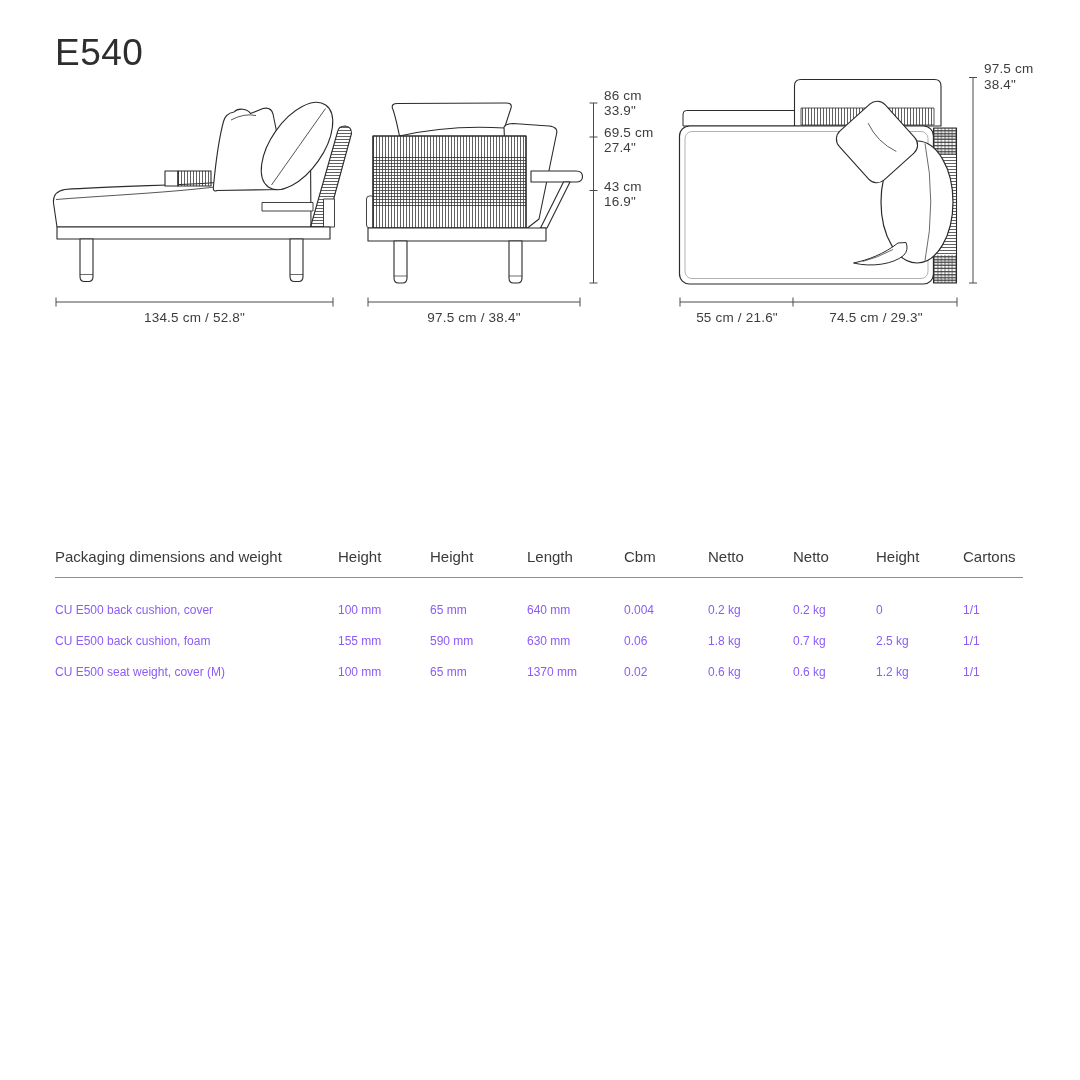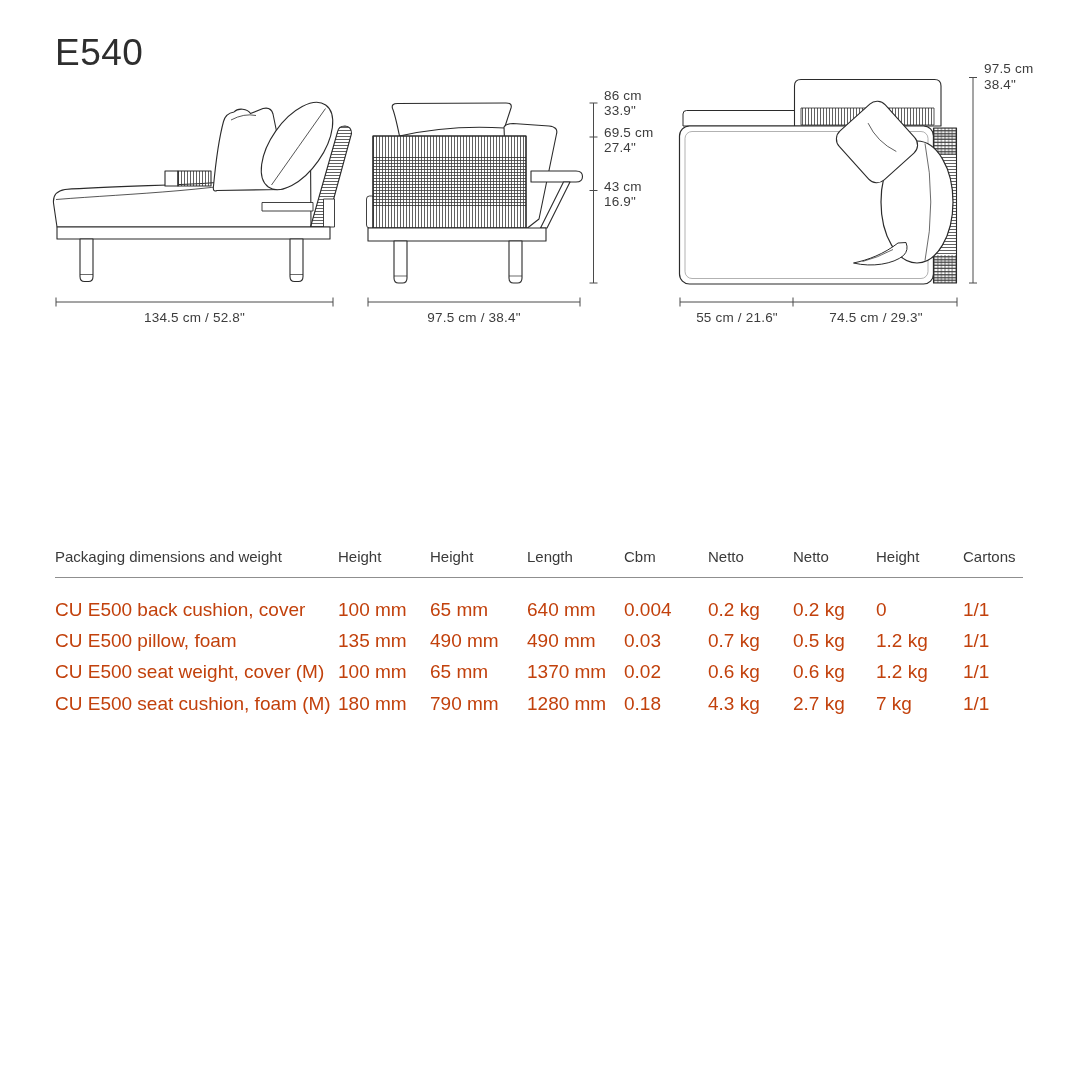--- a/index.html
+++ b/index.html
@@ -40,22 +40,22 @@
     font-size: 15px;
     font-weight: 400;
     color: #3a3a3a;
     text-align: left;
     padding: 7px 0 12px 0;
     border-bottom: 1px solid #8f8f8f;
     white-space: nowrap;
     margin-left: 12px;
   }
   .spec-table td {
-    font-size: 19px;
-    color: #c2410c;
+    font-size: 12px;
+    color: #8b5cf6;
     height: 31.4px;
     padding: 0;
     white-space: nowrap;
   }
   .spec-table tbody tr:first-child td { padding-top: 16px; }
 </style>
 </head>
 <body>
 
 <div class="page">
@@ -200,48 +200,37 @@
           <td>100 mm</td>
           <td>65 mm</td>
           <td>640 mm</td>
           <td>0.004</td>
           <td>0.2 kg</td>
           <td>0.2 kg</td>
           <td>0</td>
           <td>1/1</td>
         </tr>
         <tr>
-          <td>CU E500 pillow, foam</td>
-          <td>135 mm</td>
-          <td>490 mm</td>
-          <td>490 mm</td>
-          <td>0.03</td>
+          <td>CU E500 back cushion, foam</td>
+          <td>155 mm</td>
+          <td>590 mm</td>
+          <td>630 mm</td>
+          <td>0.06</td>
+          <td>1.8 kg</td>
           <td>0.7 kg</td>
-          <td>0.5 kg</td>
-          <td>1.2 kg</td>
+          <td>2.5 kg</td>
           <td>1/1</td>
         </tr>
         <tr>
           <td>CU E500 seat weight, cover (M)</td>
           <td>100 mm</td>
           <td>65 mm</td>
           <td>1370 mm</td>
           <td>0.02</td>
           <td>0.6 kg</td>
           <td>0.6 kg</td>
           <td>1.2 kg</td>
           <td>1/1</td>
         </tr>
-        <tr>
-          <td>CU E500 seat cushion, foam (M)</td>
-          <td>180 mm</td>
-          <td>790 mm</td>
-          <td>1280 mm</td>
-          <td>0.18</td>
-          <td>4.3 kg</td>
-          <td>2.7 kg</td>
-          <td>7 kg</td>
-          <td>1/1</td>
-        </tr>
       </tbody>
   </table>
 
 </div>
 
 </body></html>

